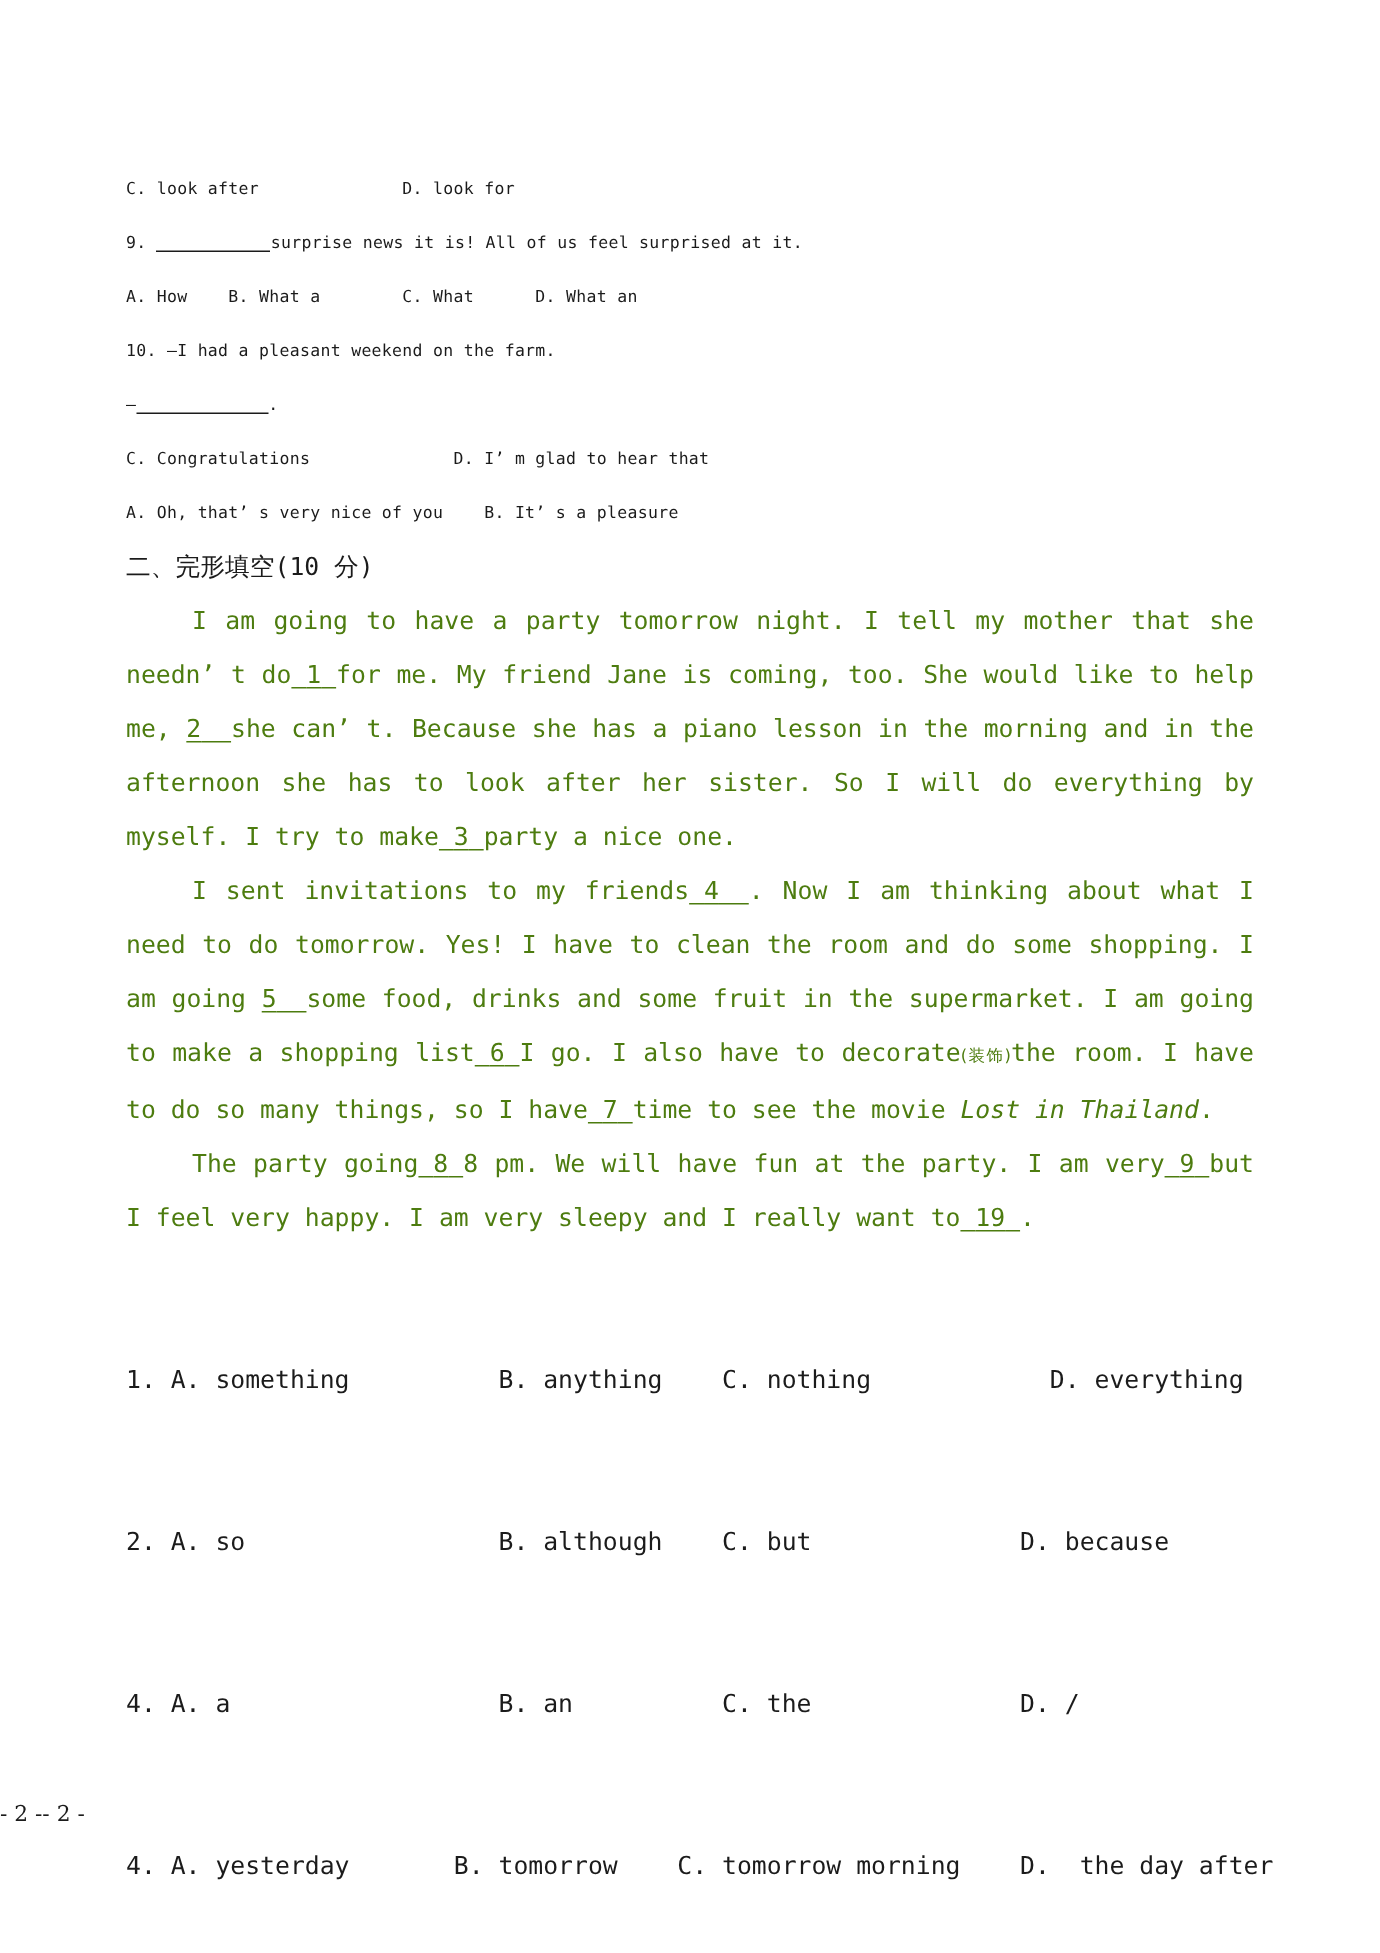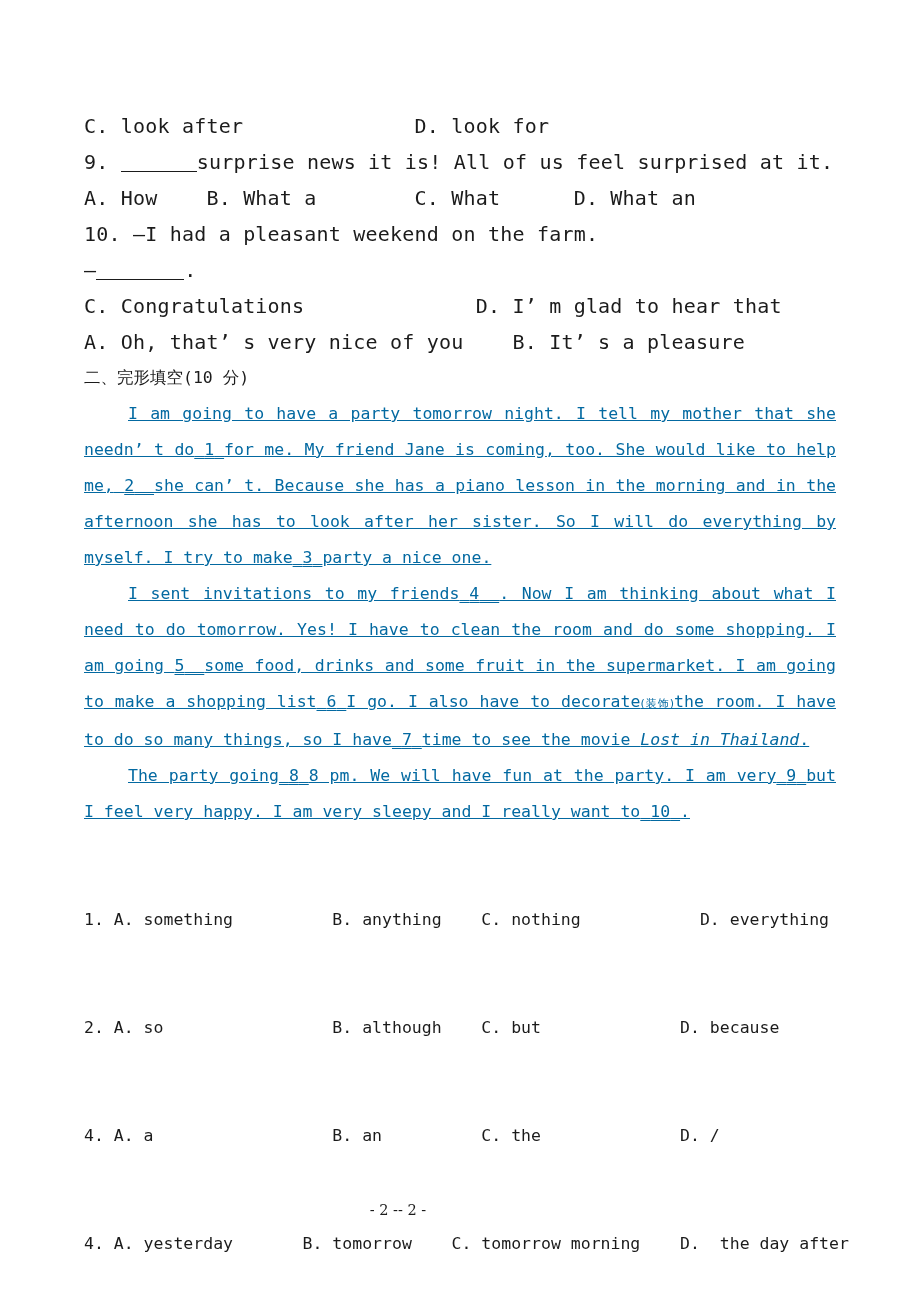--- a/index.html
+++ b/index.html
@@ -25,38 +25,37 @@
   .content {
     position: absolute;
     left: 84px;
     top: 108px;
     width: 752px;
   }
 
   
   .ln {
     font-family: "DejaVu Sans Mono", "Liberation Mono", monospace;
-    font-size: 20px;
+    font-size: 11px;
     line-height: 36px;
     letter-spacing: 0.2px;
     white-space: pre;
     color: #1b1b1b;
   }
 
   
   .para {
     font-family: "DejaVu Sans Mono", "Liberation Mono", monospace;
     font-size: 16.5px;
     line-height: 36px;
     text-align: justify;
     text-align-last: left;
     text-justify: inter-word;
-    color: #0369a1;
+    color: #4d7c0f;
     margin: 0;
-    text-decoration: underline;
   }
   .para .indent { display: inline-block; width: 44px; }
 
   .cn {
     font-family: "DejaVu Sans", "Liberation Sans", sans-serif;
     font-size: 11px;
   }
 
   .section-title {
     font-family: "DejaVu Sans", "Liberation Sans", sans-serif;
@@ -91,21 +90,20 @@
     white-space: pre;
     color: #1b1b1b;
   }
   .opt-row { white-space: pre; }
 
   .footer {
     position: absolute;
     left: 0;
     top: 1202px;
     width: 796px;
-    text-align: center;
     font-family: "DejaVu Serif", "Liberation Serif", serif;
     font-size: 14.5px;
     color: #1b1b1b;
     white-space: pre;
   }
 </style>
 </head>
 <body>
 
 <div class="page">
@@ -120,21 +118,21 @@
     <div class="ln"><span>—</span><span class="blank-empty" style="width:88px"></span><span>.</span></div>
     <div class="ln">C. Congratulations              D. I’ m glad to hear that</div>
     <div class="ln">A. Oh, that’ s very nice of you    B. It’ s a pleasure</div>
 
     <div class="section-title"><span>二、</span><span>完形填空</span><span class="sn">(10 分)</span></div>
 
     <p class="para"><span class="indent"></span><span>I am going to have a party tomorrow night. I tell my mother that she needn’ t do</span><span class="blank"> <span>1</span> </span><span>for me. My friend Jane is coming, too. She would like to help me,</span> <span class="blank"><span>2</span>  </span><span>she can’ t. Because she has a piano lesson in the morning and in the afternoon she has to look after her sister. So I will do everything by myself. I try to make</span><span class="blank"> <span>3</span> </span><span>party a nice one.</span></p>
 
     <p class="para"><span class="indent"></span><span>I sent invitations to my friends</span><span class="blank"> <span>4</span>  </span><span>. Now I am thinking about what I need to do tomorrow. Yes! I have to clean the room and do some shopping. I am going</span> <span class="blank"><span>5</span>  </span><span>some food, drinks and some fruit in the supermarket. I am going to make a shopping list</span><span class="blank"> <span>6</span> </span><span>I go. I also have to decorate</span><span class="cn">(装饰)</span><span>the room. I have to do so many things, so I have</span><span class="blank"> <span>7</span> </span><span>time to see the movie </span><span class="it">Lost in Thailand</span><span>.</span></p>
 
-    <p class="para"><span class="indent"></span><span>The party going</span><span class="blank"> <span>8</span> </span><span>8 pm. We will have fun at the party. I am very</span><span class="blank"> <span>9</span> </span><span>but I feel very happy. I am very sleepy and I really want to</span><span class="blank"> <span>10</span> </span><span>.</span></p>
+    <p class="para"><span class="indent"></span><span>The party going</span><span class="blank"> <span>8</span> </span><span>8 pm. We will have fun at the party. I am very</span><span class="blank"> <span>9</span> </span><span>but I feel very happy. I am very sleepy and I really want to</span><span class="blank"> <span>19</span> </span><span>.</span></p>
 
     <div class="opts">
       <div class="opt-row">1. A. something          B. anything    C. nothing            D. everything</div>
       <div class="opt-row">2. A. so                 B. although    C. but              D. because</div>
       <div class="opt-row">4. A. a                  B. an          C. the              D. /</div>
       <div class="opt-row">4. A. yesterday       B. tomorrow    C. tomorrow morning    D.  the day after</div>
       
       
       
       

